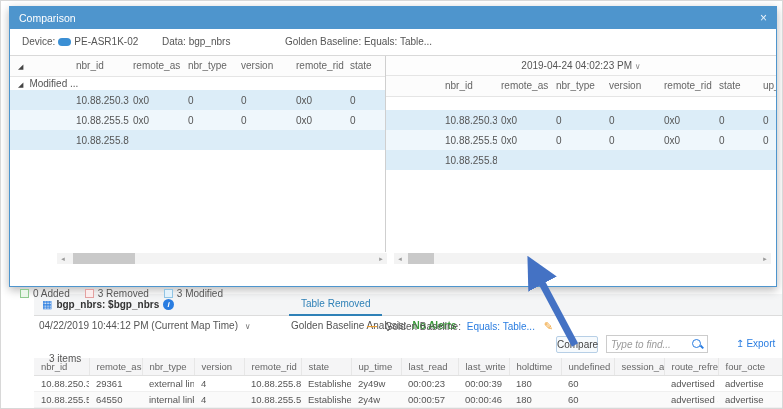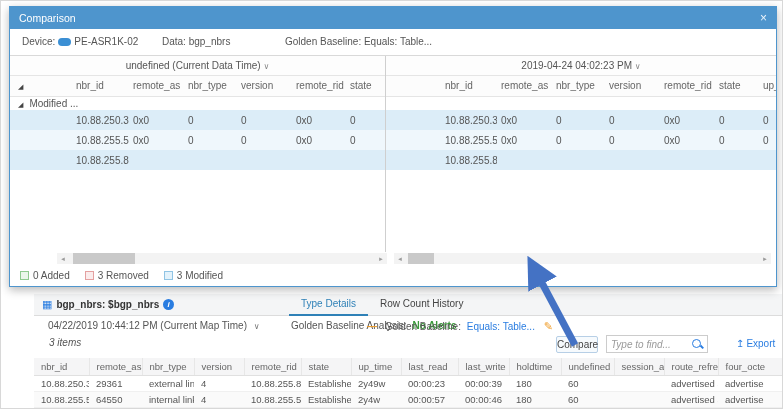--- a/index.html
+++ b/index.html
@@ -36,51 +36,51 @@
   .g-caret { font-size: 7px; color: #444; margin: 0 6px 0 4px; }
   tbody.mod-rows tr:nth-child(odd) td { background: #dcedf8; }
   tbody.mod-rows tr:nth-child(even) td { background: #eff7fc; }
   .scrollrow { height: 13px; display: flex; align-items: center; gap: 7px;
                padding-left: 47px; padding-right: 5px; margin-top: 0; }
   .track { height: 11px; background: #f3f3f3; display: flex; align-items: center; }
   .track.t-left { width: 330px; } .track.t-right { flex: 1; }
   .s-arrow { font-size: 6px; color: #9a9a9a; padding: 0 3px; cursor: pointer; }
   .thumb { height: 11px; background: #c9c9c9; cursor: pointer; }
   .thumb.th-left { width: 62px; margin-left: 4px; } .thumb.th-right { width: 26px; margin-left: 2px; }
-  .legend { display: flex; gap: 15px; align-items: center; padding-left: 10px; margin-top: 5px; }
+  .legend { display: flex; gap: 15px; align-items: center; padding-left: 10px; margin-top: 23px; }
   .legend .item { display: flex; gap: 4px; align-items: center; color: #555; }
   .sq { width: 9px; height: 9px; border: 1px solid; }
   .sq.added { border-color: #8fca8f; background: #eaf6ea; }
   .sq.removed { border-color: #e4a0a0; background: #fbecec; }
   .sq.modified { border-color: #90c4e4; background: #e3f2fb; }
 
   
   .panel { position: absolute; left: 33px; top: 293px; width: 750px; height: 116px; background: #fff; }
   .tabbar { position: relative; height: 22px; background: #f4f5f6; border-bottom: 1px solid #dcdcdc;
             display: flex; align-items: center; padding-left: 8px; }
   .source { display: flex; align-items: center; gap: 4px; color: #333; font-weight: bold; }
   .grid-icon { color: #2a7de1; font-size: 11px; font-weight: normal; }
   .info-icon { display: inline-block; width: 11px; height: 11px; border-radius: 50%;
                background: #2a7de1; color: #fff; font-size: 8px; line-height: 11px;
                text-align: center; font-weight: bold; font-style: italic; cursor: pointer; }
   .tabs { position: absolute; left: 255px; top: 0; height: 22px; display: flex; }
   .tab { padding: 0 12px; line-height: 20px; color: #444; cursor: pointer; }
   .tab.active { color: #2f81b7; border-bottom: 2px solid #2f81b7; }
   .controls1 { position: relative; height: 16px; margin-top: 3px; white-space: nowrap; }
   .controls1 > div { position: absolute; top: 1px; }
-  .time-sel { left: 14px; cursor: pointer; }
+  .time-sel { left: 5px; cursor: pointer; }
   .time-sel .caret { color: #777; font-size: 8px; margin-left: 4px; }
   .analysis { left: 257px; }
   .green { color: #3a9a3a; font-weight: bold; margin-left: 3px; }
   .baseline-grp { left: 333px; }
   .dash { color: #f0a030; font-weight: bold; margin-right: 5px; }
   .link { color: #2a7de1; cursor: pointer; text-decoration: none; margin-left: 3px; }
   .pencil { color: #f0a030; margin-left: 6px; cursor: pointer; font-size: 11px; }
   .controls2 { position: relative; height: 21px; }
-  .items { position: absolute; left: 15px; top: 2px; font-style: italic; }
+  .items { position: absolute; left: 15px; top: 18px; }
   .compare-btn { position: absolute; left: 522px; top: 1px; width: 42px; height: 17px;
                  border: 1px solid #b7cfe6; background: #f6fafd; color: #444;
                  font-size: 10px; font-family: inherit; border-radius: 2px; cursor: pointer; }
   .search { position: absolute; left: 572px; top: 0; width: 102px; height: 18px;
             border: 1px solid #ccc; background: #fff; display: flex; align-items: center; }
   .search input { border: 0; outline: 0; flex: 1; min-width: 0; padding: 0 4px;
                   font-size: 10px; font-style: italic; color: #555; font-family: inherit; }
   .search input::placeholder { color: #9a9a9a; font-style: italic; }
   .mag { position: relative; width: 13px; height: 13px; margin-right: 3px; cursor: pointer; }
   .mag::before { content: ""; position: absolute; left: 1px; top: 1px; width: 7px; height: 7px;
@@ -108,22 +108,21 @@
 <div class="page">
 
   <div class="panel">
     <div class="tabbar">
       <div class="source">
         <span class="grid-icon">▦</span>
         <span>bgp_nbrs: $bgp_nbrs</span>
         <span class="info-icon">i</span>
       </div>
       <div class="tabs">
-        <div class="tab active">Type Details</div>
-        <div class="tab">Row Count History</div>
+        <div class="tab active">Table Removed</div>
       </div>
     </div>
 
     <div class="controls1">
       <div class="time-sel">
         <span>04/22/2019 10:44:12 PM (Current Map Time)</span>
         <span class="caret">∨</span>
       </div>
       <div class="analysis">
         <span>Golden Baseline Analysis:</span>
@@ -250,24 +249,20 @@
       <div class="inf inf-data">
         <span>Data:</span> <span>bgp_nbrs</span>
       </div>
       <div class="inf inf-baseline">
         <span>Golden Baseline:</span> <span>Equals: Table...</span>
       </div>
     </div>
 
     <div class="cmp-area">
       <div class="half left">
-        <div class="group-title">
-          <span>undefined (Current Data Time)</span>
-          <span class="caret">∨</span>
-        </div>
         <table class="ctable">
           <colgroup>
             <col style="width:16px">
               <col style="width:46px">
               <col style="width:57px">
               <col style="width:55px">
             <col style="width:53px">
               <col style="width:55px">
               <col style="width:54px">
               <col>

